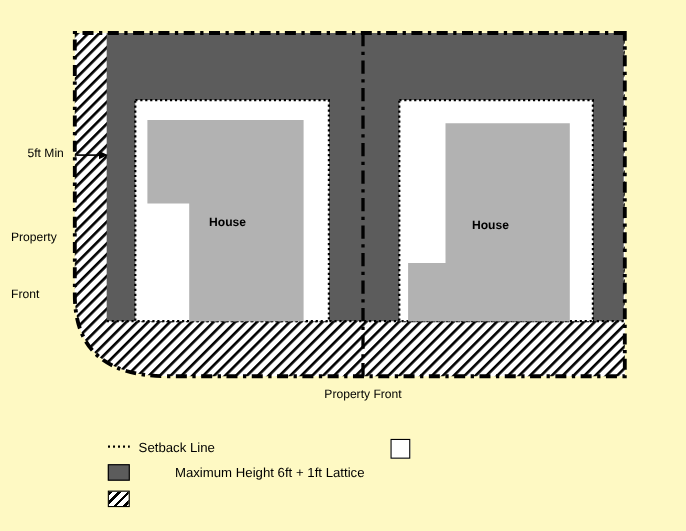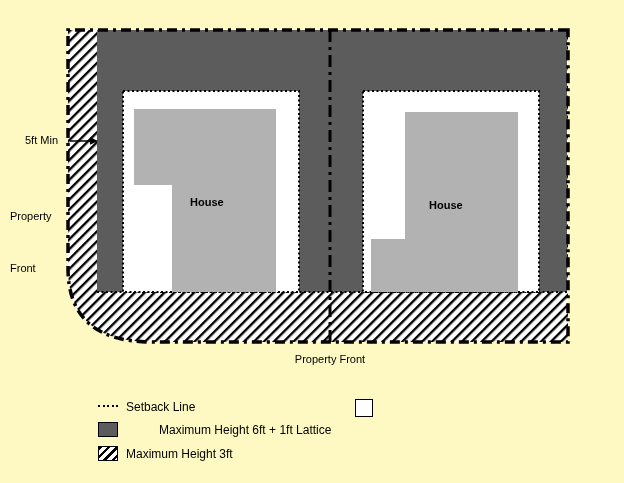--- a/index.html
+++ b/index.html
@@ -77,17 +77,16 @@
 
   <div class="lbl lbl-house lbl-house-right">House</div>
 
   <div class="sw sw-dotted"></div>
   <div class="legend-text lt1">Setback Line</div>
 
   <div class="sw sw-dark"></div>
   <div class="legend-text lt2">Maximum Height 6ft + 1ft Lattice</div>
 
   <div class="sw sw-hatch"></div>
-  <div class="legend-text lt3">Maximum Height 3ft</div>
 
   <div class="sw sw-white"></div>
 
 </div>
 
 </body></html>

